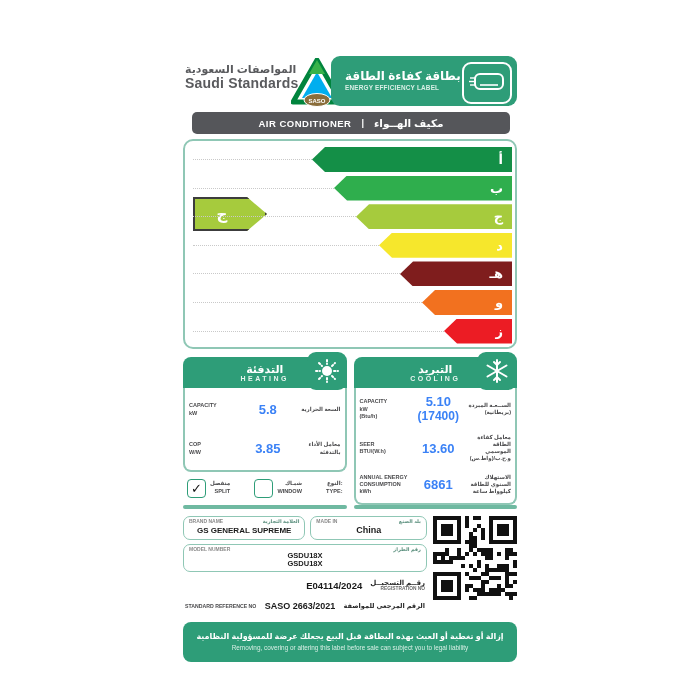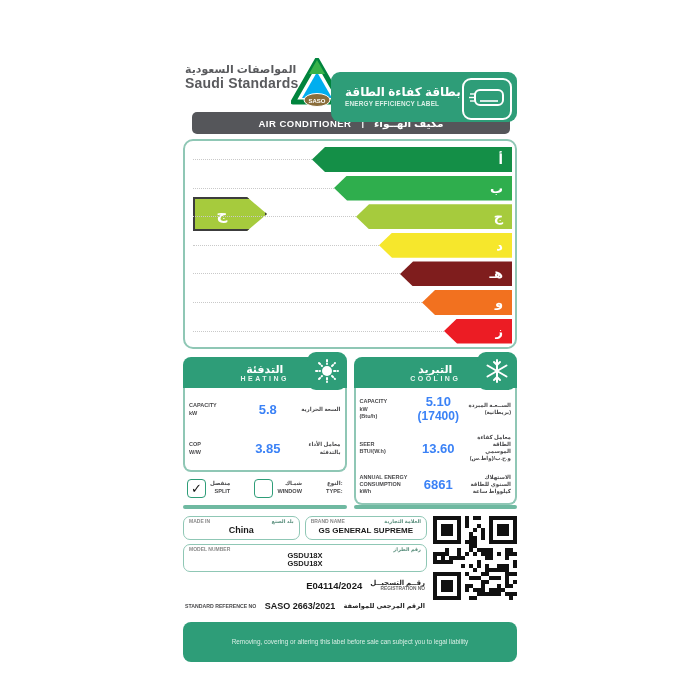--- a/index.html
+++ b/index.html
@@ -4,21 +4,21 @@
 <style>
   html,body{margin:0;padding:0;width:700px;height:700px;background:#ffffff;
     font-family:"Liberation Sans","DejaVu Sans",sans-serif;color:#2b2b2b;overflow:hidden;}
   .label-wrap{width:334px;margin:56px auto 0;position:relative;}
 
   
   .header{position:relative;height:52px;}
   .std-block{position:absolute;left:2px;top:8px;line-height:1.05;}
   .std-ar{font-size:11px;font-weight:bold;color:#5a5b5e;text-align:left;direction:rtl;}
   .std-en{font-size:14px;font-weight:bold;color:#5a5b5e;letter-spacing:.2px;}
-  .green-block{position:absolute;right:0;top:16px;width:186px;height:50px;background:#2E9D78;
+  .green-block{position:absolute;right:0;top:0;width:186px;height:50px;background:#2E9D78;
     border-radius:9px;display:flex;align-items:center;}
   .green-titles{margin-left:14px;line-height:1.15;}
   .title-ar{font-size:12px;font-weight:bold;color:#fff;direction:rtl;}
   .title-en{font-size:6.4px;font-weight:bold;color:#d9efe6;letter-spacing:.2px;}
   .ac-frame{position:absolute;right:5px;top:6px;width:46px;height:38px;border:2px solid #fff;
     border-radius:9px;display:flex;align-items:center;justify-content:center;}
   .saso-logo{position:absolute;left:108px;top:2px;width:52px;height:50px;}
 
   
   .product-bar{margin:4px 7px 0 9px;height:22px;background:#55565A;border-radius:5px;
@@ -294,29 +294,29 @@
           </div>
         </div>
       </div>
       <div class="panel-divider"></div>
     </div>
   </div>
 
   <div class="info">
     <div class="info-left">
       <div class="row-1">
+        <div class="ibox brand-box">
+          <span class="corner-en">BRAND NAME</span>
+          <span class="corner-ar">العلامة التجارية</span>
+          <span class="val">GS GENERAL SUPREME</span>
+        </div>
         <div class="ibox country-box">
           <span class="corner-en">MADE IN</span>
           <span class="corner-ar">بلد الصنع</span>
           <span class="val">China</span>
-        </div>
-        <div class="ibox brand-box">
-          <span class="corner-en">BRAND NAME</span>
-          <span class="corner-ar">العلامة التجارية</span>
-          <span class="val">GS GENERAL SUPREME</span>
         </div>
       </div>
       <div class="ibox model-box">
         <span class="corner-en">MODEL NUMBER</span>
         <span class="corner-ar">رقم الطراز</span>
         <span class="val">
           <span>GSDU18X</span><br><span>GSDU18X</span>
         </span>
       </div>
       <div class="reg-row">
@@ -544,16 +544,17 @@
           <rect x="16" y="80" width="4" height="4" fill="#111"></rect>
           <rect x="20" y="80" width="4" height="4" fill="#111"></rect>
           <rect x="24" y="80" width="4" height="4" fill="#111"></rect>
           <rect x="36" y="80" width="4" height="4" fill="#111"></rect>
           <rect x="40" y="80" width="4" height="4" fill="#111"></rect>
           <rect x="76" y="80" width="4" height="4" fill="#111"></rect>
         </svg></div>
   </div>
 
   <div class="footer">
+    <div class="foot-ar">إزالة أو تغطية أو العبث بهذه البطاقة قبل البيع يجعلك عرضة للمسؤولية النظامية</div>
     <div class="foot-en">Removing, covering or altering this label before sale can subject you to legal liability</div>
   </div>
 
 </div>
 
 </body></html>

